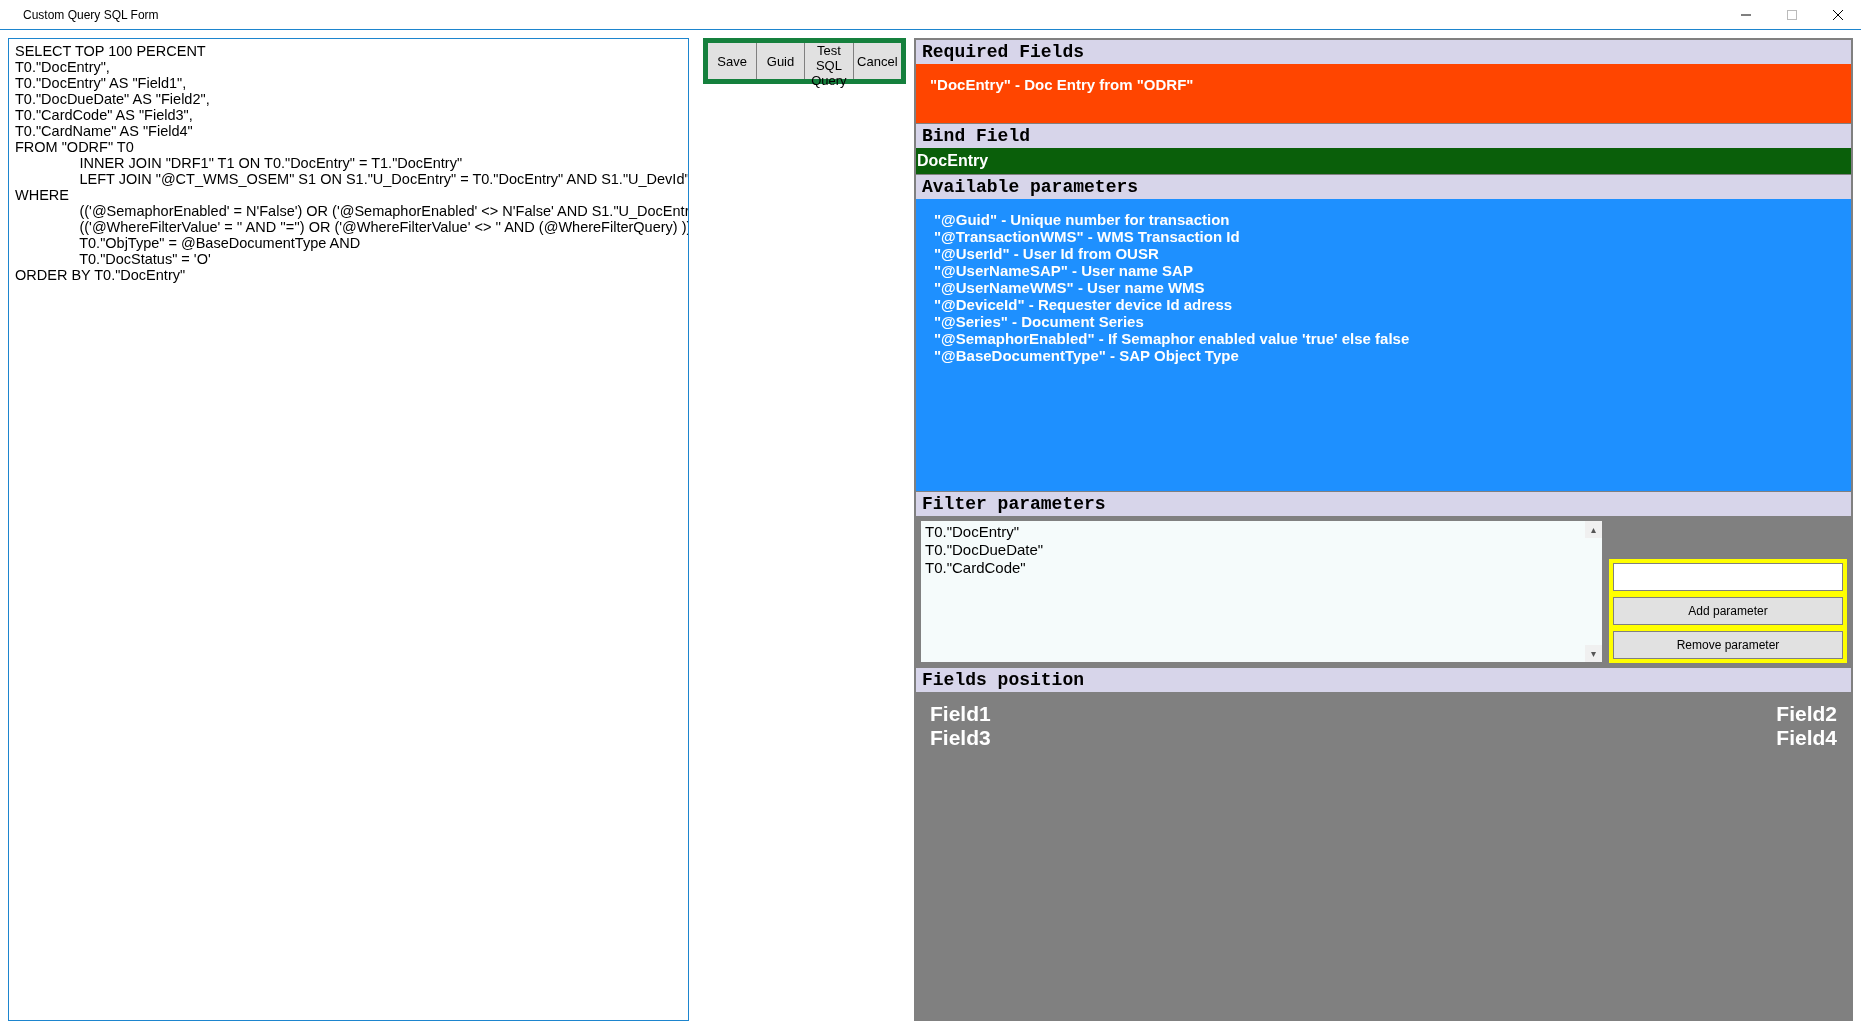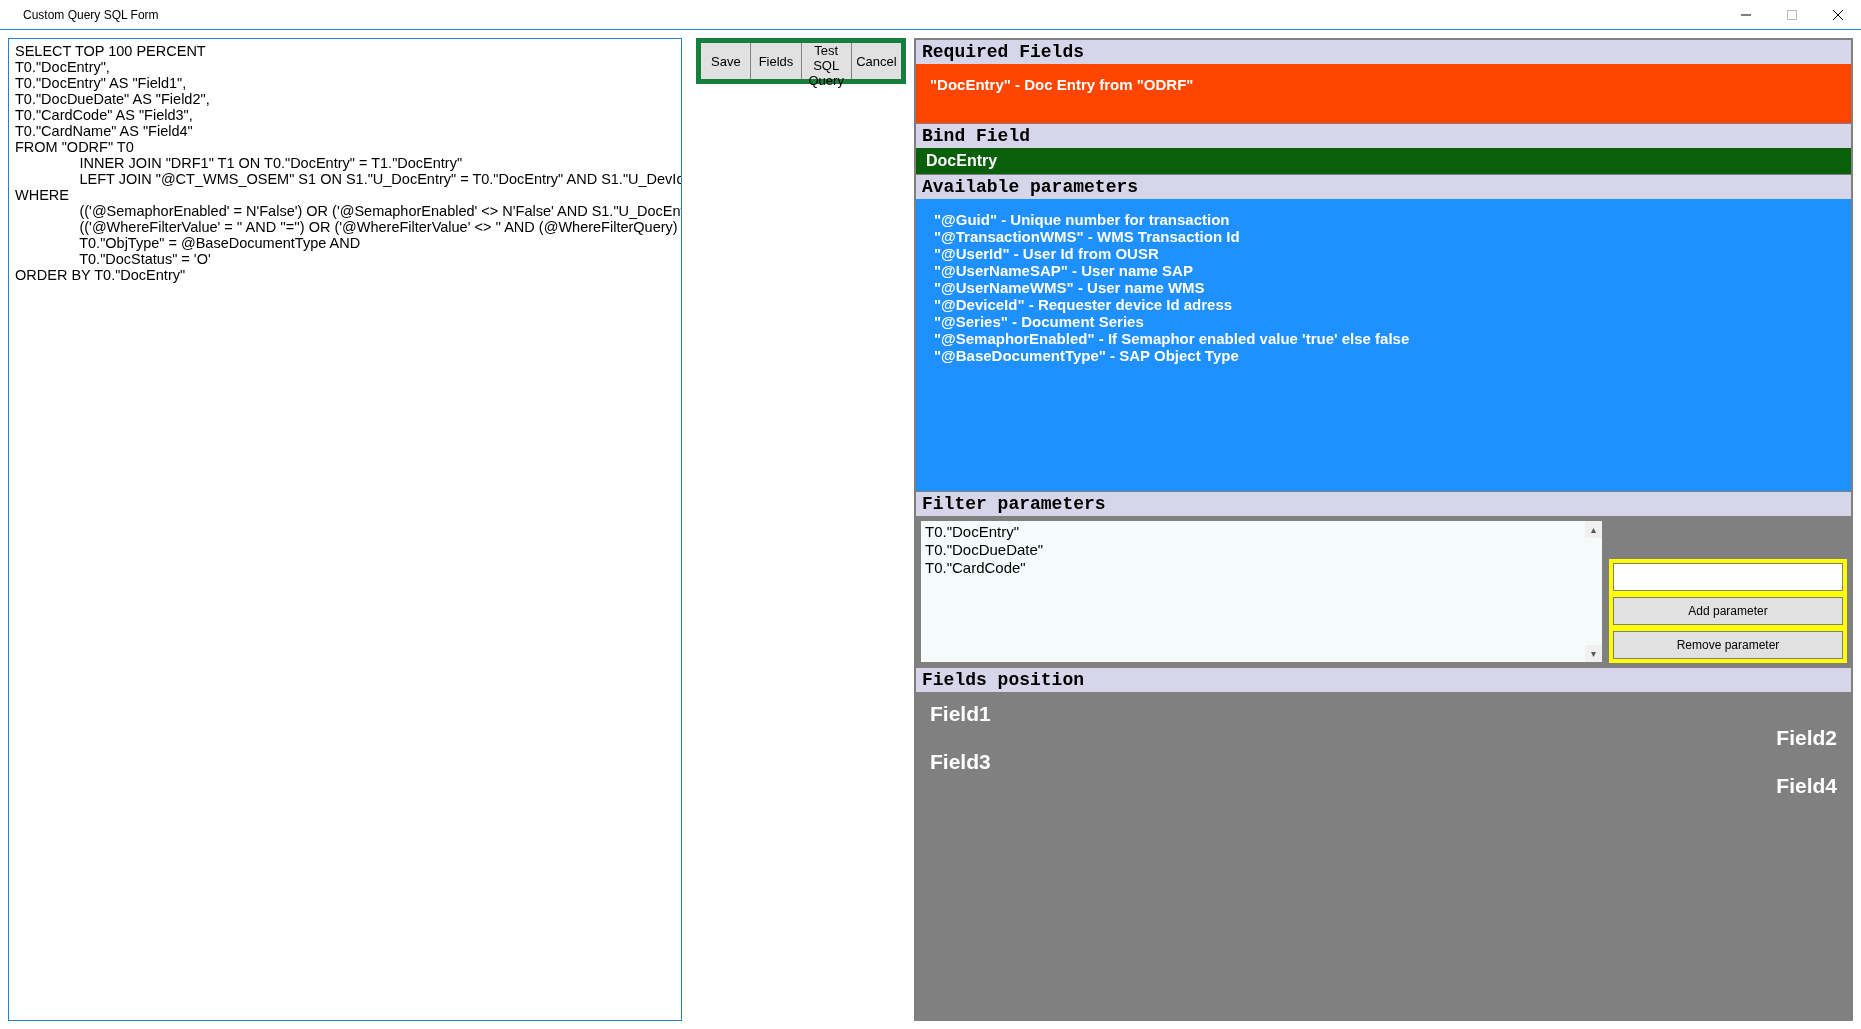--- a/index.html
+++ b/index.html
@@ -64,21 +64,21 @@
     font-weight: bold;
     font-size: 15px;
     padding: 12px 14px 30px 14px;
   }
 
   .bind-box {
     background: #0a5f0a;
     color: #fff;
     font-weight: bold;
     font-size: 16px;
-    padding: 4px 10px;
+    padding: 4px 1px;
   }
 
   .avail-box {
     background: #1e90ff;
     color: #fff;
     font-weight: bold;
     font-size: 15px;
     padding: 12px 18px;
     line-height: 17px;
     height: 292px;
@@ -138,21 +138,21 @@
     column-gap: 200px;
   }
   .fields-box .field {
     color: #fff;
     font-weight: bold;
     font-size: 21px;
     width: 200px;
     line-height: 24px;
   }
   .fields-box .field.right { text-align: right; margin-left:auto; }
-  .fields-row { display:flex; width:100%; justify-content:flex-end;flex-direction:column; }
+  .fields-row { display:flex; width:100%; justify-content:flex-end; }
 </style>
 </head>
 <body>
 
 <div class="titlebar">
   <span>Custom Query SQL Form</span>
   <div class="win-controls">
     <div class="win-btn">
       <svg width="10" height="10">
           <line x1="0" y1="5" x2="10" y2="5" stroke="#000" stroke-width="1"></line>
@@ -186,21 +186,21 @@
                 LEFT JOIN "@CT_WMS_OSEM" S1 ON S1."U_DocEntry" = T0."DocEntry" AND S1."U_DevId" &lt;&gt; '@DeviceId' AND S1."U_EmpId" &lt;&gt; '@UserNameWMS' AND S1."U_DocType" = '1250000001'
 WHERE
                 (('@SemaphorEnabled' = N'False') OR ('@SemaphorEnabled' &lt;&gt; N'False' AND S1."U_DocEntry" is null)) AND
                 (('@WhereFilterValue' = '' AND ''='') OR ('@WhereFilterValue' &lt;&gt; '' AND (@WhereFilterQuery) )) AND
                 T0."ObjType" = @BaseDocumentType AND
                 T0."DocStatus" = 'O'
 ORDER BY T0."DocEntry"</textarea>
 
     <div class="button-row">
       <button>Save</button>
-      <button>Fields</button>
+      <button>Guid</button>
       <button>Test SQL Query</button>
       <button>Cancel</button>
     </div>
   </div>
 
   <div class="right-col">
 
     <div class="section-header first">Required Fields</div>
     <div class="required-box">"DocEntry" - Doc Entry from "ODRF"</div>
 

